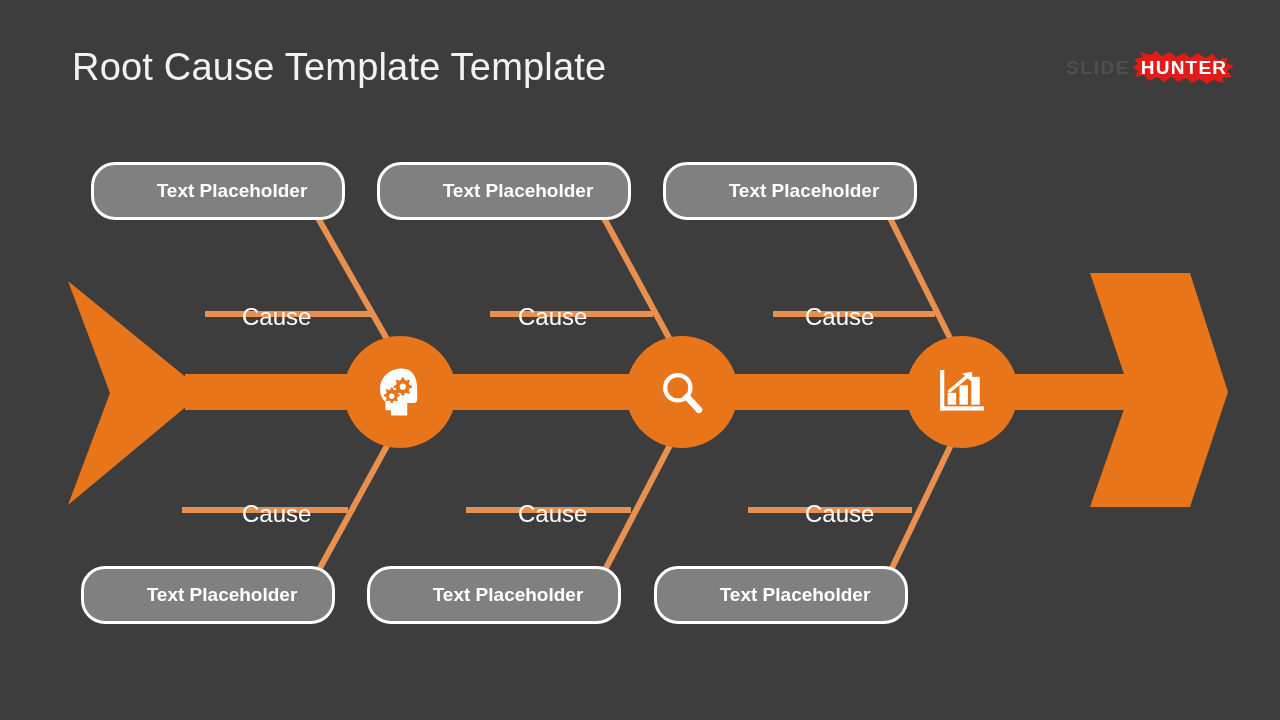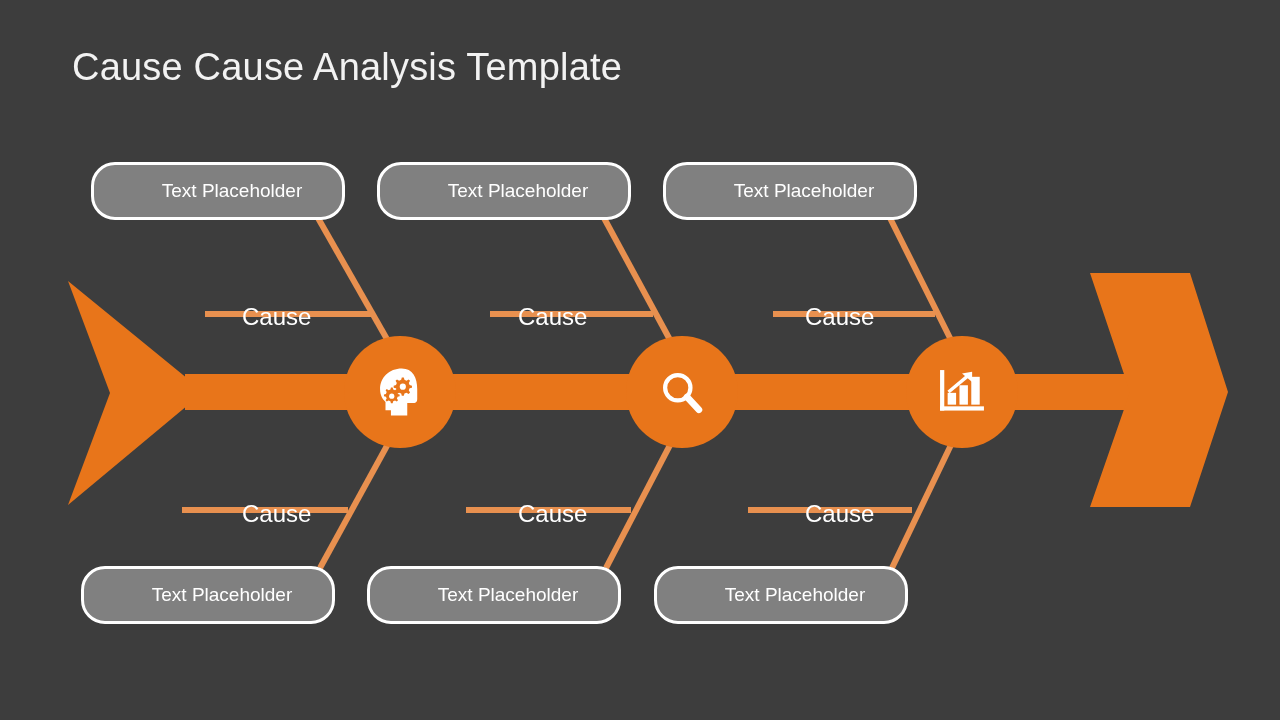--- a/index.html
+++ b/index.html
@@ -37,21 +37,21 @@
   
   #fishbone { position:absolute; left:0; top:0; width:1280px; height:720px; }
 
   
   .ph-box {
     position:absolute;
     background:#808080;
     border:3px solid #ffffff;
     border-radius:24px;
     display:flex; align-items:center; justify-content:center;
-    color:#ffffff; font-size:19px; font-weight:400;
+    color:#ffffff; font-size:19px; font-weight:700;
     white-space:nowrap;
     padding-left:28px;
   }
 
   
   .cause-label {
     position:absolute;
     color:#ffffff; font-size:24px; font-weight:400;
     white-space:nowrap;
     margin-top:33px;
@@ -63,22 +63,31 @@
     border-radius:50%;
     background:#e8751a;
     display:flex; align-items:center; justify-content:center;
   }
 </style>
 </head>
 <body>
 
 <div id="stage">
 
-  <div id="page-title">Cause Cause Analysis Template</div>
+  <div id="page-title">Root Cause Template Template</div>
 
+  <div id="logo">
+    <div id="logo-slide">SLIDE</div>
+    <div id="logo-hunter-wrap">
+      <svg id="logo-hunter-splat" viewBox="0 0 104 34">
+        <path d="M6,14 L2,9 L11,7 L8,2 L19,5 L24,1 L30,6 L38,2 L44,7 L52,3 L58,8 L66,3 L73,8 L81,4 L86,10 L96,7 L94,13 L102,16 L95,21 L100,27 L90,28 L92,33 L81,30 L75,34 L68,29 L60,33 L54,28 L46,32 L40,27 L32,32 L25,27 L17,31 L12,25 L3,27 L6,21 L0,17 Z" fill="#e01b18"></path>
+      </svg>
+      <div id="logo-hunter">HUNTER</div>
+    </div>
+  </div>
 
   <svg id="fishbone" viewBox="0 0 1280 720">
 
     <g stroke="#e8904f" stroke-width="6" stroke-linecap="butt">
 
       <line x1="318" y1="218" x2="400" y2="362"></line>
       <line x1="604" y1="218" x2="682" y2="362"></line>
       <line x1="890" y1="218" x2="962" y2="362"></line>
 
       <line x1="400" y1="422" x2="320" y2="568"></line>

